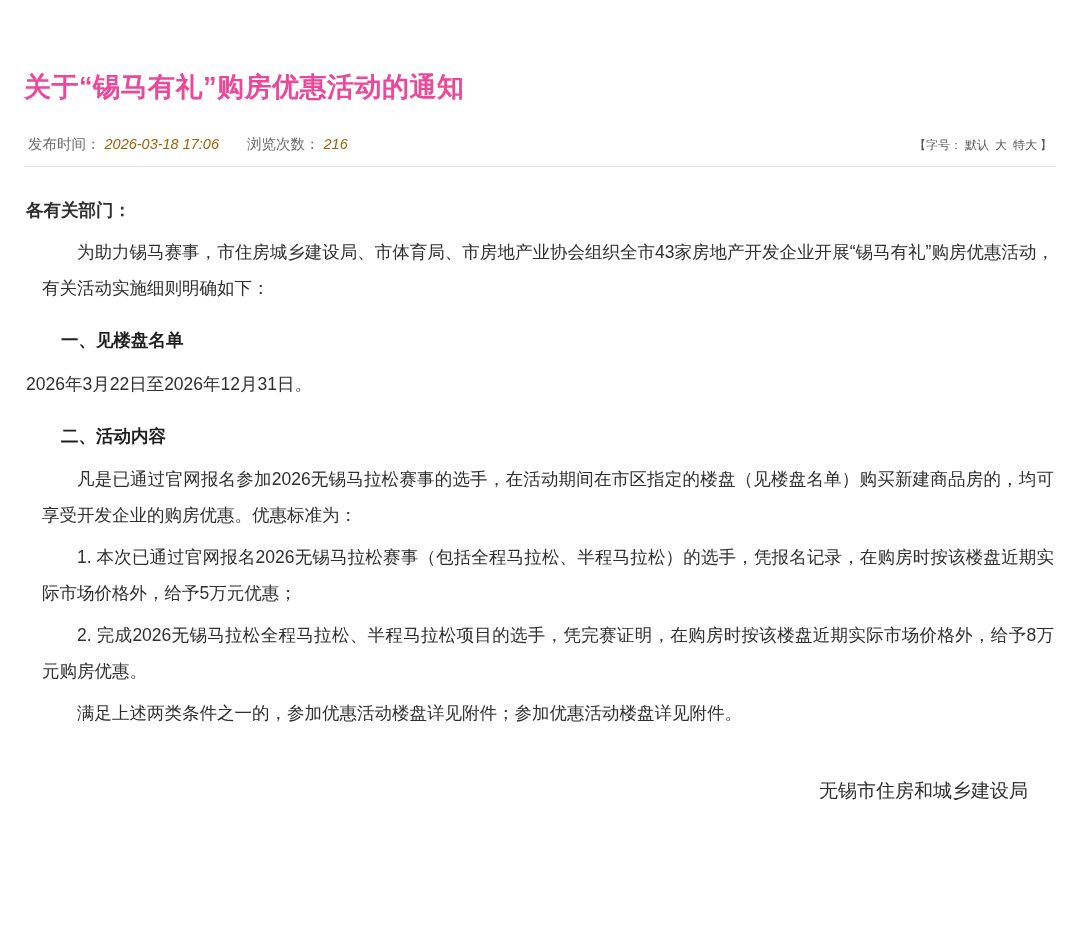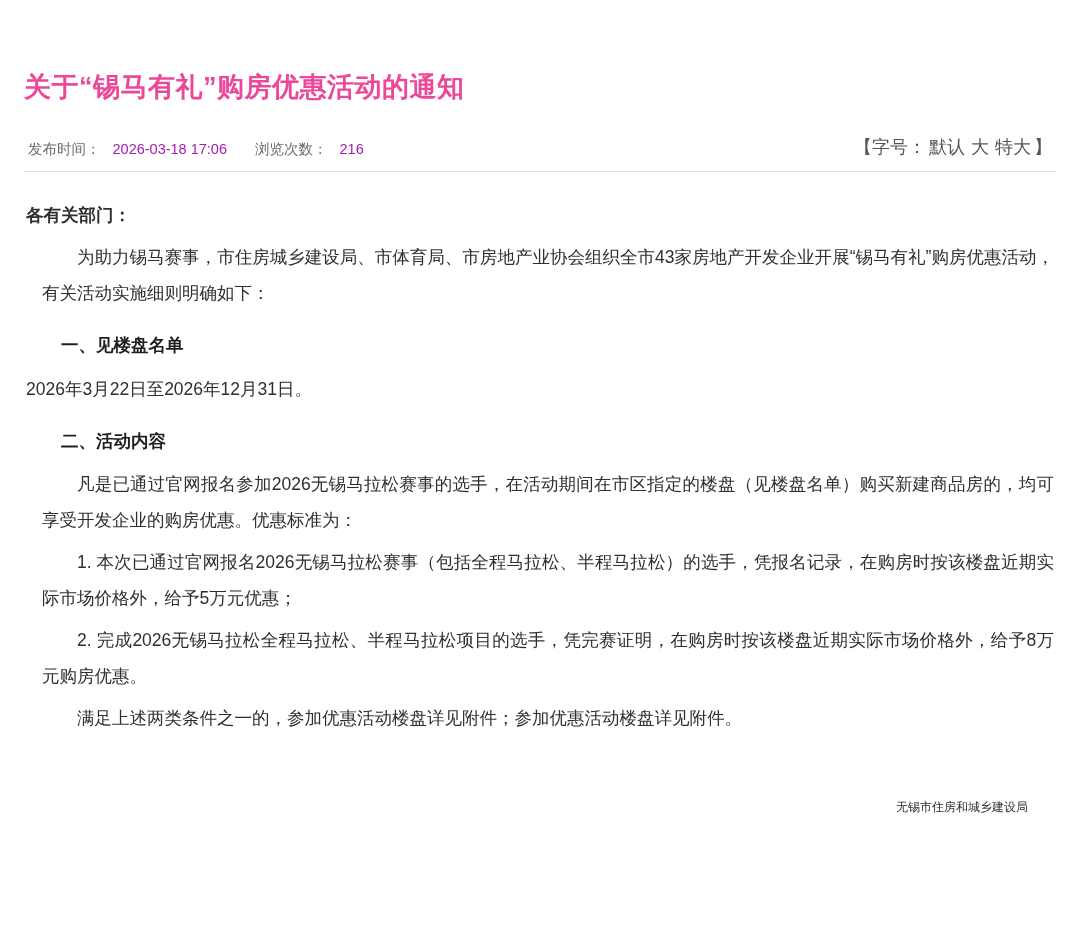--- a/index.html
+++ b/index.html
@@ -43,27 +43,28 @@
   }
   .meta-left {
     display: flex;
     gap: 28px;
     align-items: baseline;
   }
   .meta-item {
     white-space: nowrap;
   }
   .meta-item .meta-value {
-    color: #a21caf;
-    margin-left: 12px;
+    color: #a16207;
+    margin-left: 4px;
+    font-style: italic;
   }
   .fontsize-group {
     white-space: nowrap;
     color: #555555;
-    font-size: 18px;
+    font-size: 12px;
   }
   .fontsize-group .fs-opt {
     margin: 0 3px;
     cursor: pointer;
   }
   .fontsize-group .fs-opt.sel {
     color: #555555;
   }
   .body-wrap {
     margin-top: 26px;
@@ -86,24 +87,24 @@
     text-indent: 2em;
     font-size: 17.5px;
     font-weight: bold;
     color: #1f1f1f;
   }
   p.plain {
     margin: 0 0 6px 0;
     text-indent: 0;
   }
   .signature {
-    margin-top: 58px;
+    margin-top: 40px;
     text-align: right;
     padding-right: 28px;
-    font-size: 12px;
+    font-size: 19px;
     color: #2f2f2f;
     line-height: 2;
   }
   .watermark {
     position: absolute;
     right: 34px;
     bottom: 20px;
     display: flex;
     align-items: center;
     gap: 10px;

